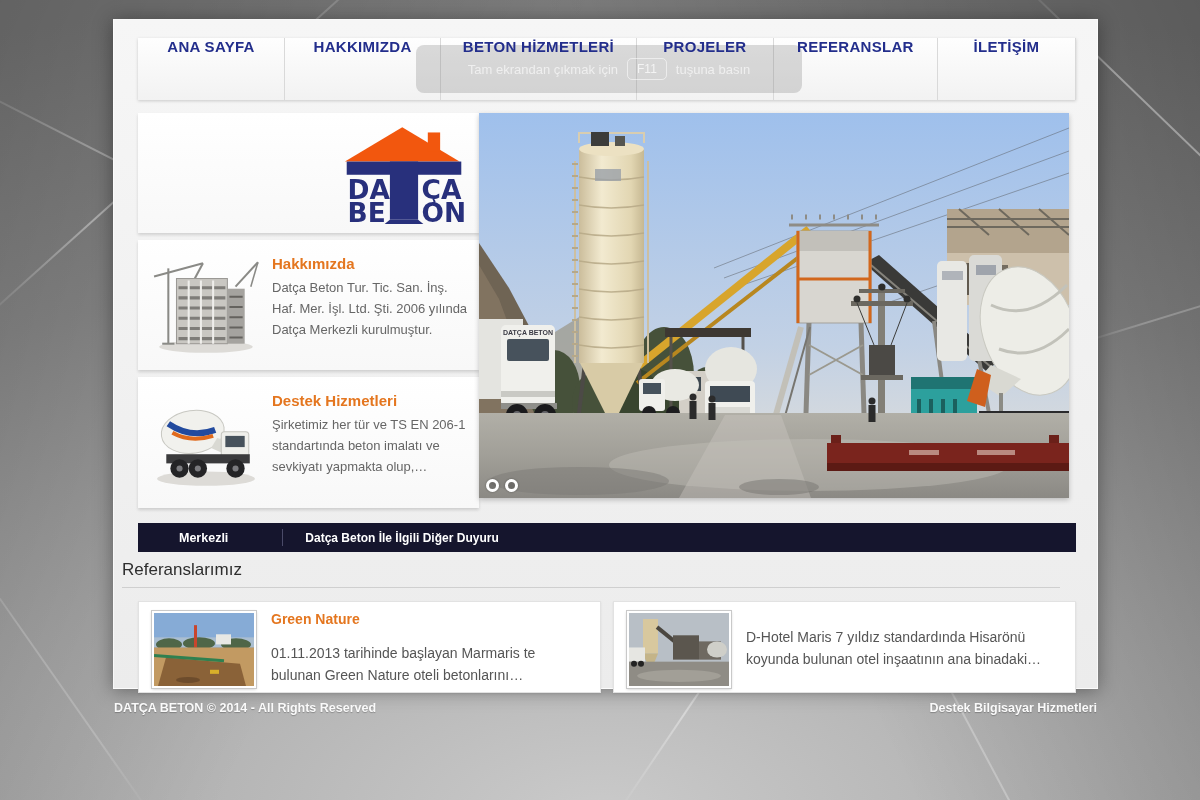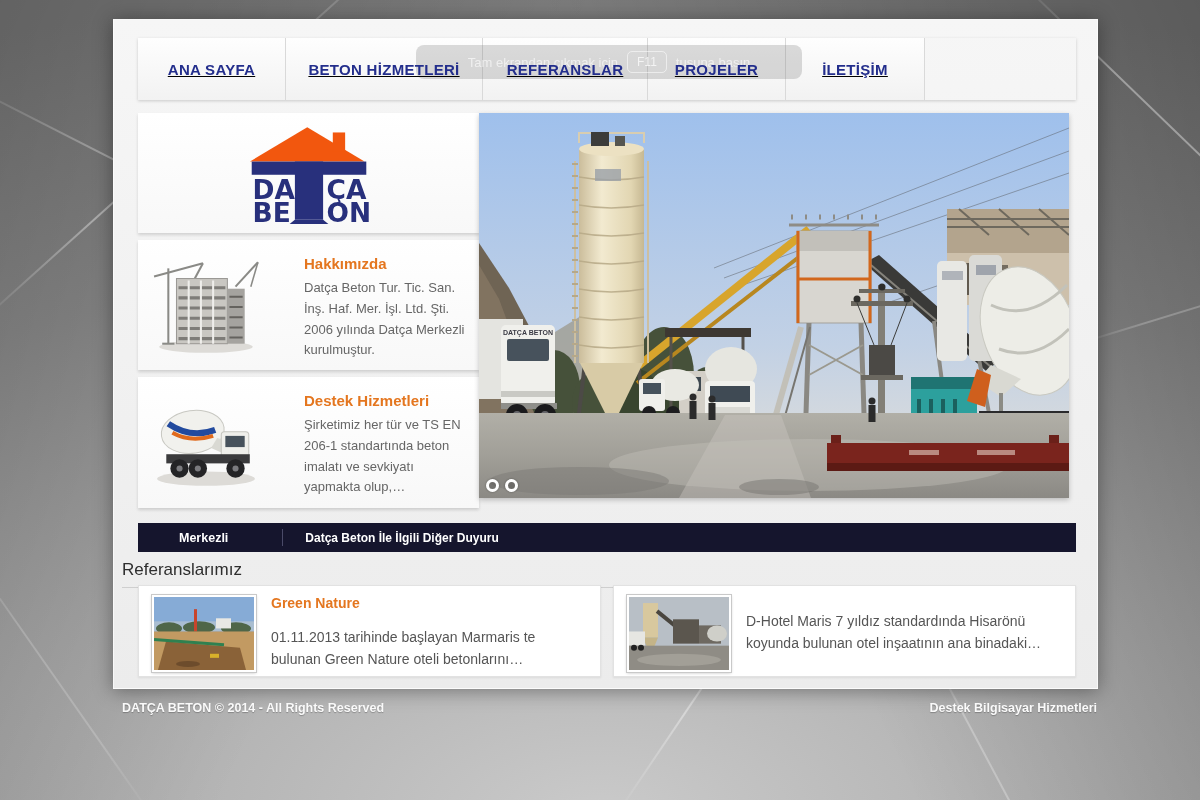--- a/index.html
+++ b/index.html
@@ -18,36 +18,36 @@
   .l5{left:615px;top:815px;width:420px;transform:rotate(-56deg);}
   .l6{left:925px;top:640px;width:260px;transform:rotate(62deg);opacity:.7;}
   .l7{left:-40px;top:540px;width:340px;transform:rotate(55deg);opacity:.5;}
 
   .page-card{position:absolute;left:113px;top:19px;width:985px;height:670px;
     background:linear-gradient(#f6f6f6,#ececec);border:1px solid rgba(255,255,255,.65);
     box-shadow:0 2px 18px rgba(0,0,0,.38);box-sizing:border-box;}
 
   
   .nav{position:absolute;left:24px;top:18px;width:938px;height:62px;display:flex;box-shadow:0 1px 3px rgba(0,0,0,.18);}
-  .nav-item{display:flex;align-items:center;justify-content:center;background:linear-gradient(#fefefe,#f2f2f2);
-    border-right:1px solid #d9d9d9;cursor:pointer;text-decoration:underline;}
+  .nav-item{display:flex;align-items:flex-start;justify-content:center;background:linear-gradient(#fefefe,#f2f2f2);
+    border-right:1px solid #d9d9d9;cursor:pointer;}
   .nav-item:last-child{border-right:none;}
   .nav-item span{position:relative;z-index:2;color:#232e8c;font-weight:700;font-size:15px;letter-spacing:.3px;white-space:nowrap;}
   .w0{width:147px}.w1{width:156px}.w2{width:196px}.w3{width:137px}.w4{width:164px}.w5{width:138px}
-  .fs-notice{position:absolute;left:278px;top:7px;width:386px;height:34px;z-index:1;border-radius:8px;
+  .fs-notice{position:absolute;left:278px;top:7px;width:386px;height:48px;z-index:1;border-radius:8px;
     background:rgba(125,125,125,.28);display:flex;align-items:center;justify-content:center;gap:9px;
     color:rgba(255,255,255,.62);font-size:13px;pointer-events:none;}
   .fs-key{border:1px solid rgba(255,255,255,.55);border-radius:5px;padding:3px 9px;color:rgba(255,255,255,.72);font-size:12px;}
 
   
   .sidebar{position:absolute;left:24px;top:93px;width:341px;}
   .side-block{background:linear-gradient(#ffffff,#f8f8f8);box-shadow:0 2px 3px rgba(0,0,0,.14);margin-bottom:7px;box-sizing:border-box;}
-  .logo-block{height:120px;display:flex;align-items:center;justify-content:center;}
+  .logo-block{height:120px;display:flex;align-items:center;justify-content:flex-end;}
   .logo-block svg{width:150px;height:104px;}
-  .info-block{height:130px;display:flex;padding:13px 10px 13px 12px;gap:32px;}
+  .info-block{height:130px;display:flex;padding:13px 10px 13px 12px;}
   .info-block.second{height:131px;}
   .thumb{width:112px;height:104px;flex:0 0 112px;margin-right:10px;}
   .thumb svg{width:100%;height:100%;}
   .info-txt{flex:1;min-width:0;}
   .info-title{color:#e4761f;font-size:15px;font-weight:700;margin:2px 0 6px;cursor:pointer;}
   .info-body{color:#666;font-size:13px;line-height:1.6;}
 
   
   .slider{position:absolute;left:365px;top:93px;width:590px;height:385px;box-shadow:0 2px 5px rgba(0,0,0,.22);}
   .slider svg{display:block;width:100%;height:100%;}
@@ -56,31 +56,31 @@
 
   
   .ann-bar{position:absolute;left:24px;top:503px;width:938px;height:29px;background:#15152d;display:flex;align-items:center;color:#fff;}
   .ann-label{margin-left:41px;font-size:12.5px;font-weight:700;}
   .ann-div{width:1px;height:17px;background:#4a4a68;margin-left:54px;}
   .ann-headline{margin-left:22px;font-size:12px;font-weight:700;cursor:pointer;}
 
   
   .ref-head{position:absolute;left:8px;top:540px;width:938px;padding-bottom:7px;border-bottom:1px solid #cfcfcf;
     color:#2e2e2e;font-size:17px;font-weight:400;}
-  .ref-row{position:absolute;left:24px;top:565px;width:938px;display:flex;gap:12px;justify-content:center;}
+  .ref-row{position:absolute;left:24px;top:581px;width:938px;display:flex;gap:12px;justify-content:center;}
   .ref-card{flex:1;background:#fff;border:1px solid #e2e2e2;box-shadow:0 1px 2px rgba(0,0,0,.08);height:92px;
     display:flex;padding:9px 12px 9px 13px;box-sizing:border-box;}
   .ref-thumb{width:100px;height:73px;flex:0 0 100px;border:2px solid #fff;outline:1px solid #c9c9c9;
     box-shadow:0 1px 3px rgba(0,0,0,.25);margin-right:15px;cursor:pointer;}
   .ref-thumb svg{display:block;width:100%;height:100%;}
   .ref-title{color:#e4761f;font-size:14px;font-weight:700;margin:0 0 5px;cursor:pointer;}
   .ref-body{color:#555;font-size:14px;line-height:1.55;margin-top:16px;}
 
   
-  .footer-left{position:absolute;left:122px;top:701px;color:#fafafa;font-size:12.5px;font-weight:700;text-shadow:0 1px 1px rgba(0,0,0,.25);}
+  .footer-left{position:absolute;left:114px;top:701px;color:#fafafa;font-size:12.5px;font-weight:700;text-shadow:0 1px 1px rgba(0,0,0,.25);}
   .footer-right{position:absolute;right:103px;top:701px;color:#fafafa;font-size:12.5px;font-weight:700;text-shadow:0 1px 1px rgba(0,0,0,.25);cursor:pointer;}
 
   .logo-letter{font-family:"DejaVu Sans",sans-serif;font-weight:700;}
 </style>
 </head>
 <body>
 
 <div class="stage">
   <div class="bg-line l1"></div>
   <div class="bg-line l2"></div>
@@ -89,28 +89,31 @@
   <div class="bg-line l5"></div>
   <div class="bg-line l6"></div>
   <div class="bg-line l7"></div>
 
   <div class="page-card">
 
     <div class="nav">
       <div class="nav-item w0">
           <span>ANA SAYFA</span>
         </div>
+      <div class="nav-item w1">
+          <span>HAKKIMIZDA</span>
+        </div>
       <div class="nav-item w2">
           <span>BETON HİZMETLERİ</span>
         </div>
+      <div class="nav-item w3">
+          <span>PROJELER</span>
+        </div>
       <div class="nav-item w4">
           <span>REFERANSLAR</span>
-        </div>
-      <div class="nav-item w3">
-          <span>PROJELER</span>
         </div>
       <div class="nav-item w5">
           <span>İLETİŞİM</span>
         </div>
       <div class="fs-notice">
         <span>Tam ekrandan çıkmak için</span>
         <span class="fs-key">F11</span>
         <span>tuşuna basın</span>
       </div>
     </div>

